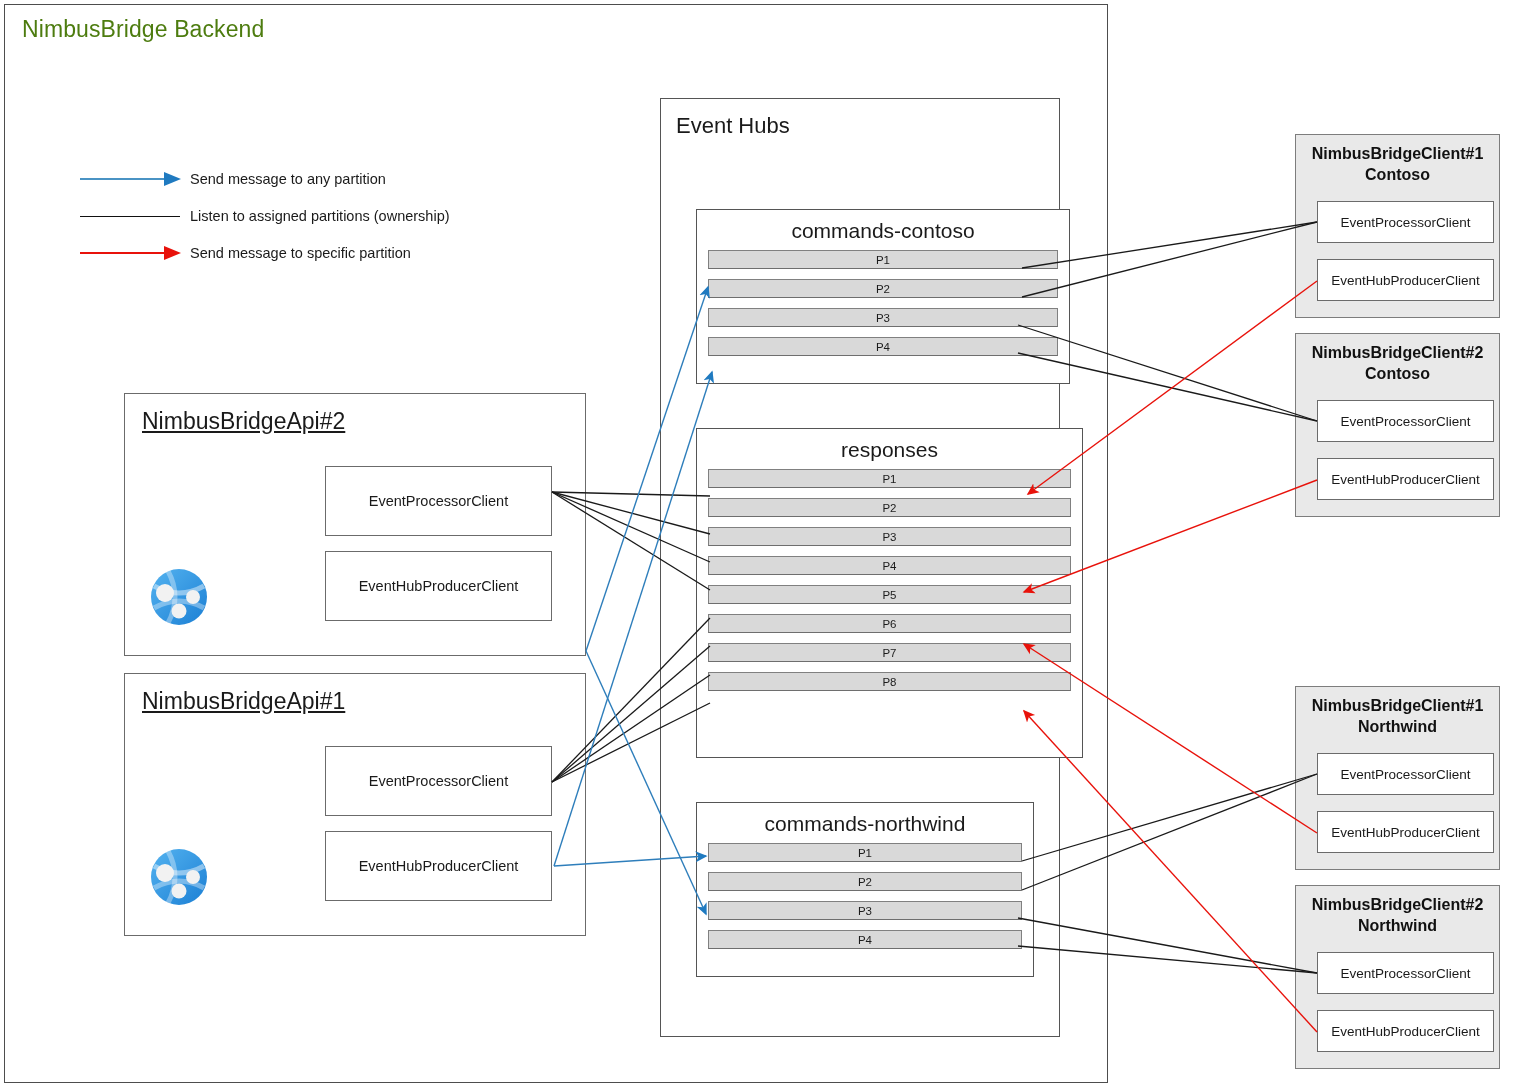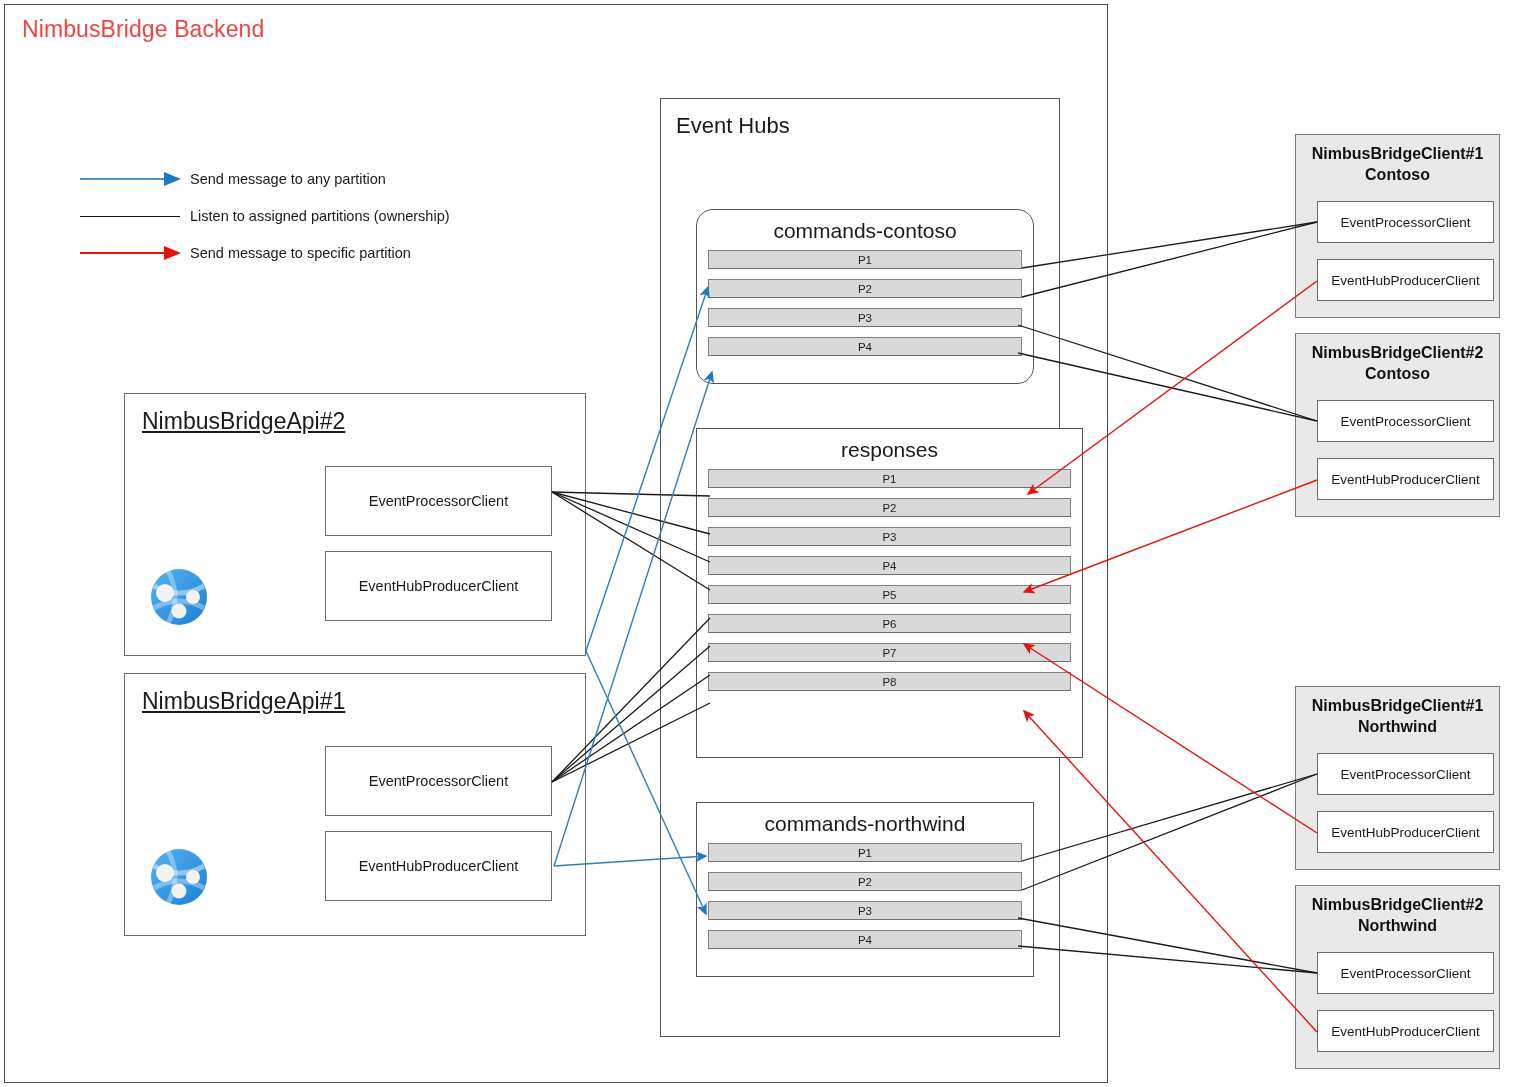--- a/index.html
+++ b/index.html
@@ -31,21 +31,21 @@
   }
   .outer-box {
     border: 1.5px solid #4d4d4d;
     z-index: 2;
     background: transparent;
   }
   .outer-title {
     position: absolute;
     left: 22px; top: 16px;
     font-size: 23px;
-    color: #ef4444;
+    color: #4d7c0f;
     letter-spacing: .1px;
     z-index: 4;
   }
   .hub-wrap {
     position: absolute;
     border: 1.2px solid #555555;
     background: #ffffff;
     z-index: 3;
   }
   .hub-title {
@@ -175,21 +175,21 @@
         <div class="ln" style="background:#e8120b; height:1.6px; top:6.2px;"></div>
         <div class="ar" style="border-left-color:#e8120b;"></div>
       </div>
       <div class="legend-label">Send message to specific partition</div>
     </div>
   </div>
 
   <div class="box" style="left:660px; top:98px; width:400px; height:939px; border:1.2px solid #555;"></div>
   <div style="position:absolute; left:676px; top:113px; font-size:22px; color:#1a1a1a; z-index:4;">Event Hubs</div>
 
-  <div class="hub-wrap" style="left:696px; top:209px; width:338px; height:175px;border-radius:17px;">
+  <div class="hub-wrap" style="left:696px; top:209px; width:374px; height:175px;">
     <div class="hub-title">commands-contoso</div>
     <div class="partitions">
       <div class="partition">P1</div>
       <div class="partition">P2</div>
       <div class="partition">P3</div>
       <div class="partition">P4</div>
     </div>
   </div>
 
   <div class="hub-wrap" style="left:696px; top:428px; width:387px; height:330px;">

